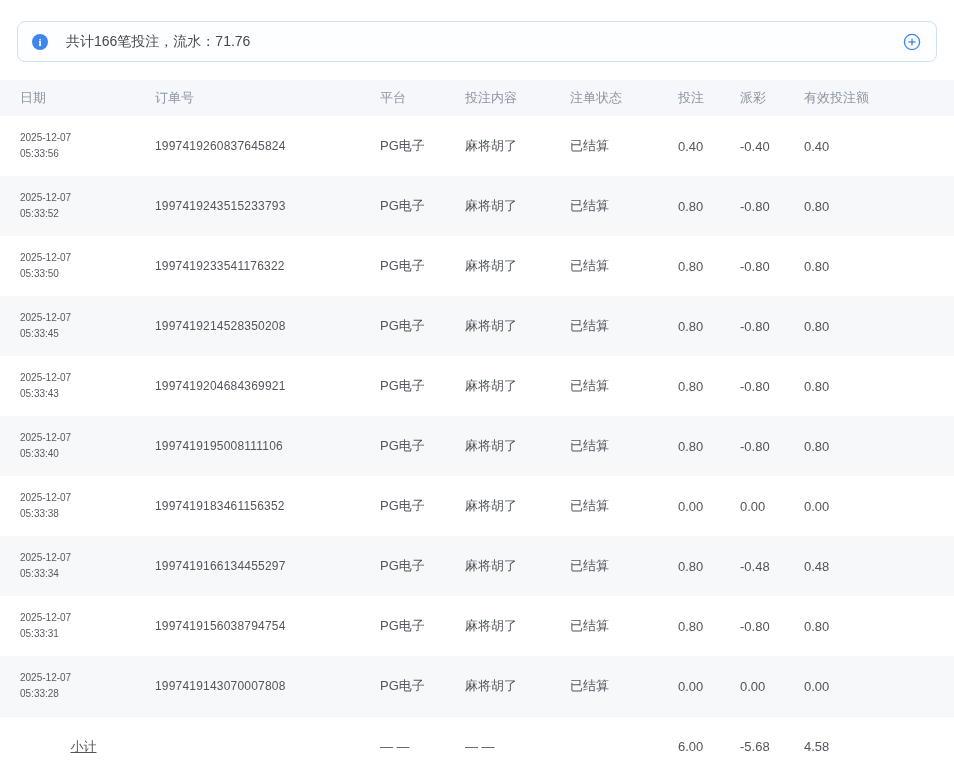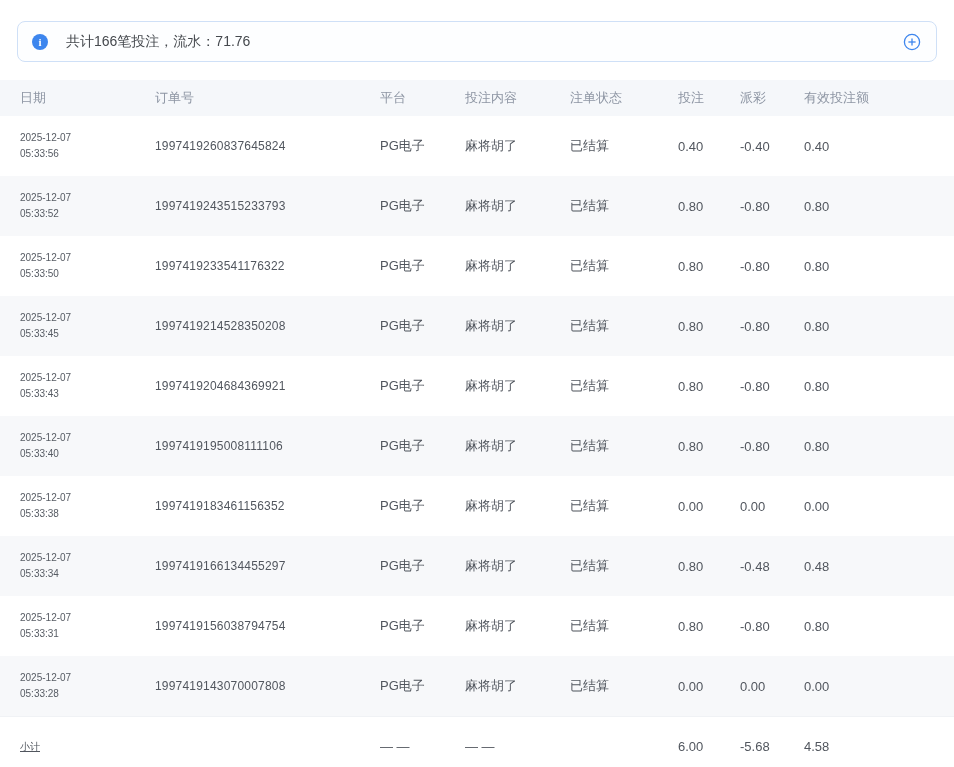--- a/index.html
+++ b/index.html
@@ -81,21 +81,21 @@
   }
   .cell-date div { line-height: 16px; font-size: 10px; color: #565b63; }
   .cell-order { font-size: 12px; letter-spacing: 0.2px; }
 
   
   .trow.subtotal {
     height: 60px;
     background: #ffffff;
     border-top: 1px solid #f0f2f5;
   }
-  .trow.subtotal .cell-date { font-size: 10px; color: #51565e; text-decoration: underline; }
+  .trow.subtotal .cell-date { text-align: center; font-size: 13px; color: #51565e; text-decoration: underline; }
 </style>
 </head>
 <body>
 
 <div class="page">
 
   <div class="info-bar">
     <span class="info-icon">i</span>
     <span class="info-text">共计166笔投注，流水：71.76</span>
     <span class="expand-icon">

